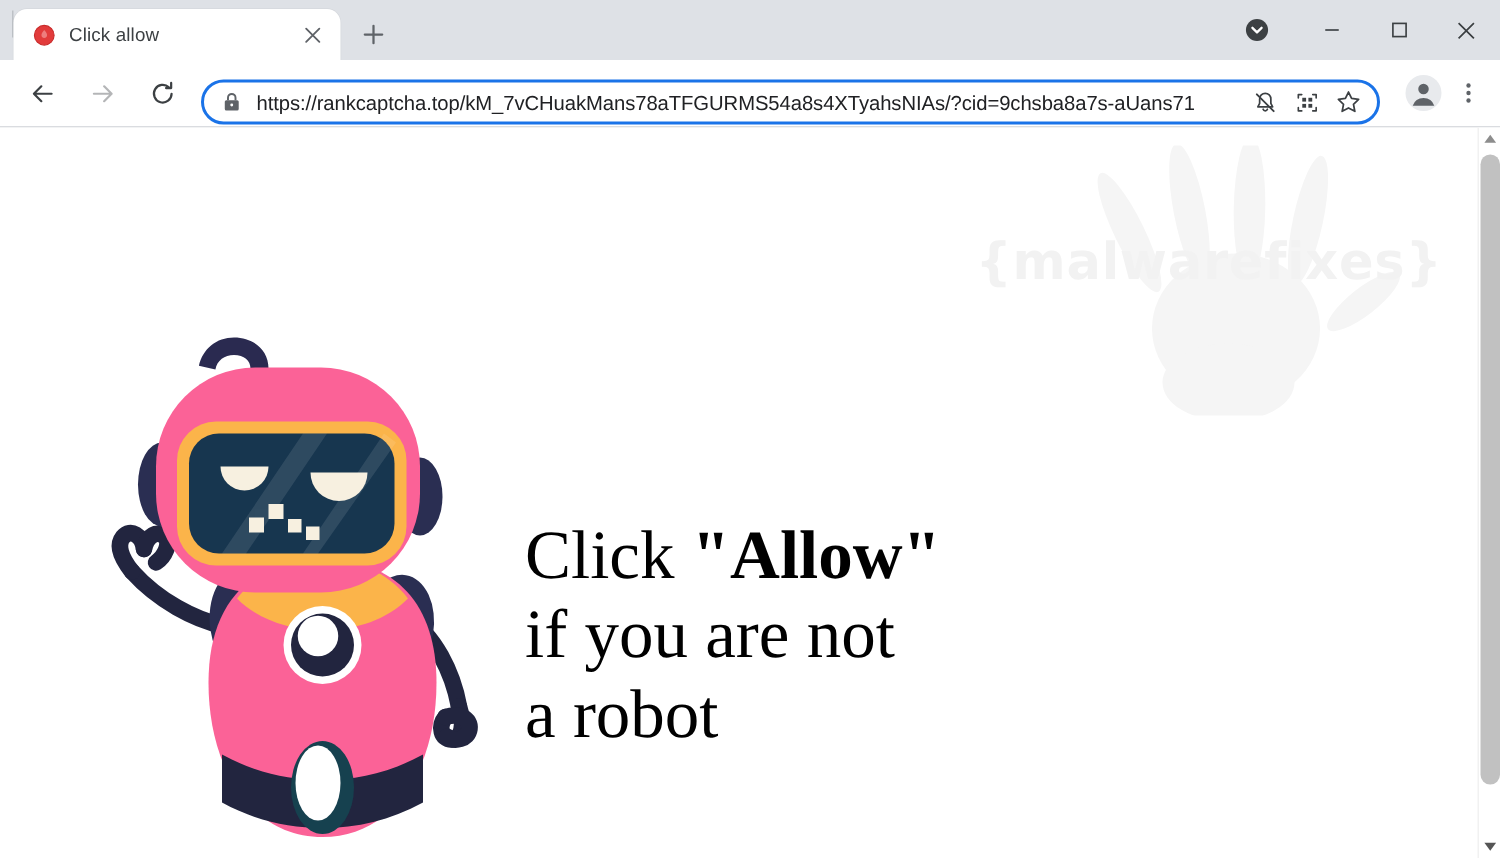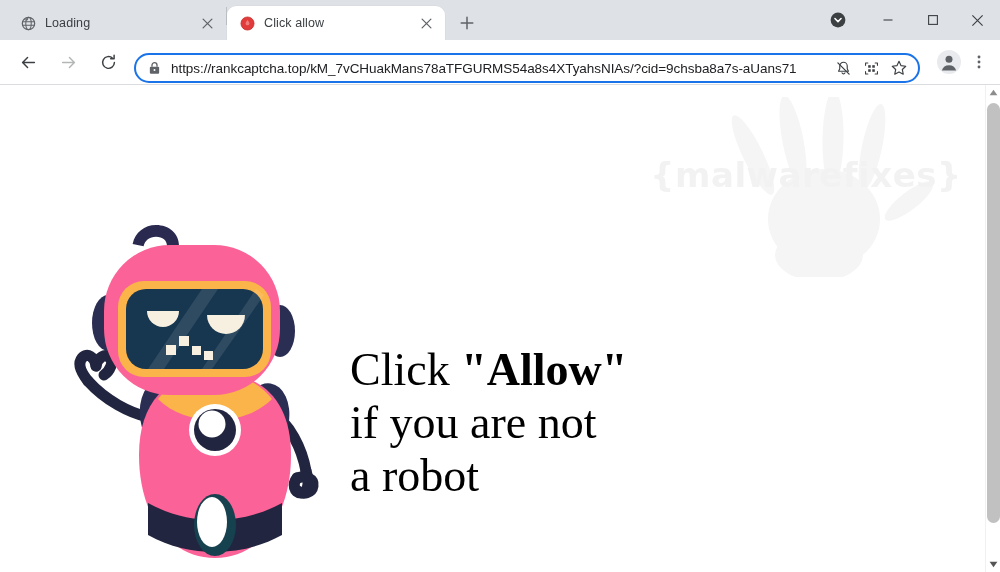--- a/index.html
+++ b/index.html
@@ -231,36 +231,20 @@
     border-radius: 7px;
   }
 </style>
 </head>
 <body>
 
 <div class="browser">
 
   <div class="tabstrip">
 
-    <div class="tab inactive">
-      <span class="tab-fav">
-        <svg width="15" height="15" viewBox="0 0 16 16">
-          <circle cx="8" cy="8" r="6.6" fill="none" stroke="#5f6368" stroke-width="1.3"></circle>
-          <ellipse cx="8" cy="8" rx="2.9" ry="6.6" fill="none" stroke="#5f6368" stroke-width="1.1"></ellipse>
-          <path d="M1.6 6.1h12.8M1.6 9.9h12.8" stroke="#5f6368" stroke-width="1.1"></path>
-          <path d="M3.4 3.6c1.4.9 2.3 1.1 3.2.4.9-.7.2-1.8 1.1-2.2" fill="none" stroke="#5f6368" stroke-width="1.1"></path>
-        </svg>
-      </span>
-      <span class="tab-title">Loading</span>
-      <span class="tab-close">
-        <svg width="11" height="11" viewBox="0 0 12 12">
-          <path d="M1.2 1.2 L10.8 10.8 M10.8 1.2 L1.2 10.8" stroke="#5f6368" stroke-width="1.35" stroke-linecap="round"></path>
-        </svg>
-      </span>
-    </div>
 
     <div class="tab-sep"></div>
 
     <div class="tab active">
       <span class="tab-fav">
         <svg width="15" height="15" viewBox="0 0 16 16">
           <circle cx="8" cy="8" r="7" fill="#e23b3b"></circle>
           <circle cx="8" cy="8" r="7" fill="none" stroke="#c92c2c" stroke-width="0.8"></circle>
           <path d="M8 4.2c1.3 1.6 2 2.6 2 3.7a2 2 0 1 1-4 0c0-1.1.7-2.1 2-3.7z" fill="#f08a8a" opacity="0.85"></path>
         </svg>

